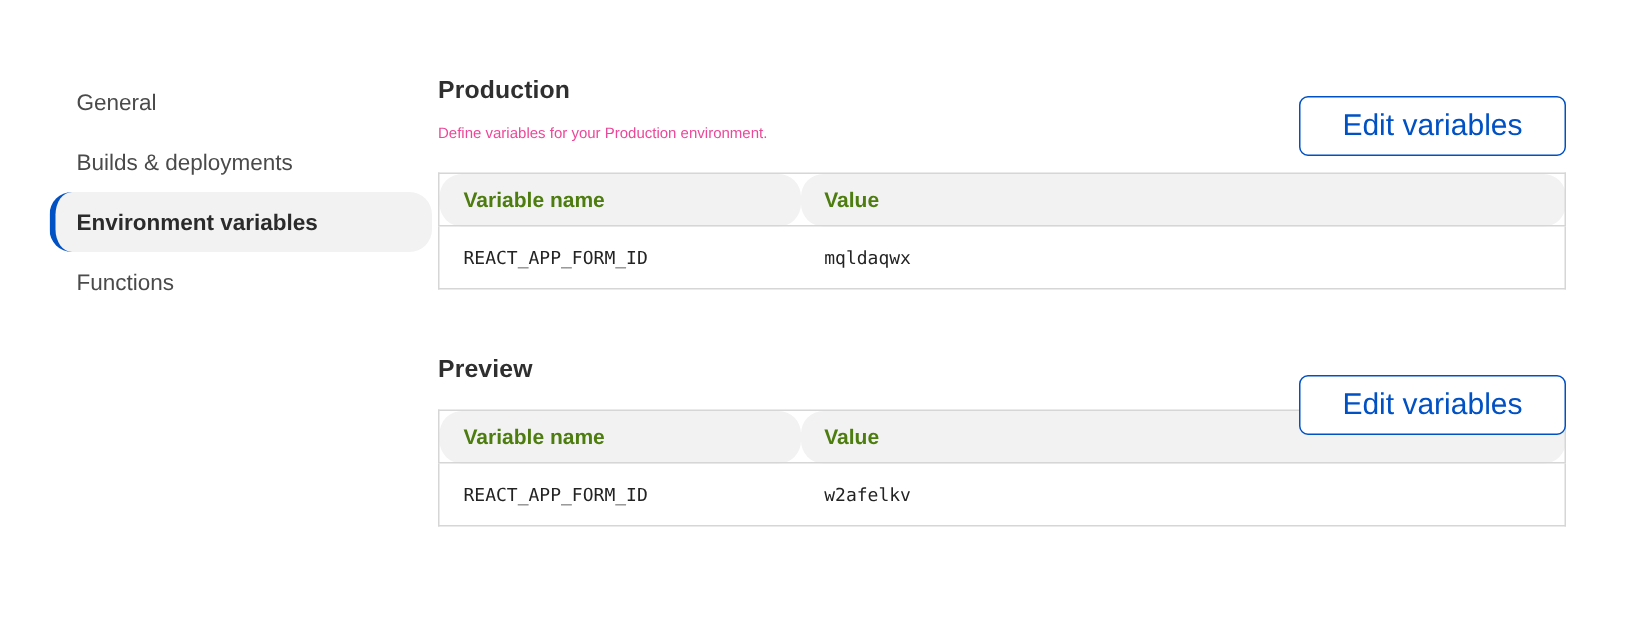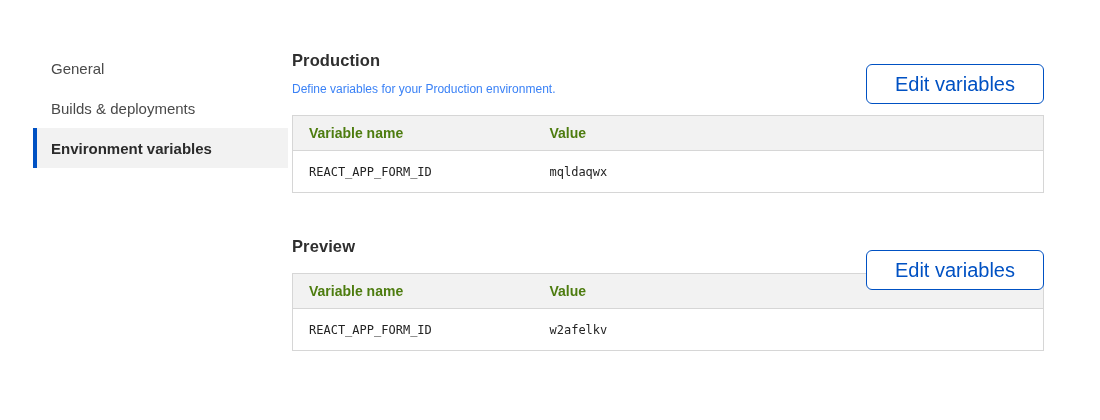--- a/index.html
+++ b/index.html
@@ -1,38 +1,38 @@
 <!DOCTYPE html>
 <html style="--accent-blue: #0051c3; --active-item-bg: #f2f2f2; --table-header-bg: #f2f2f2; --table-border: #d6d6d6;"><head>
 <meta charset="utf-8">
 <style>
   :root{
     --accent-blue:#0051c3;
     --active-item-bg:#f2f2f2;
     --table-header-bg:#f2f2f2;
     --table-border:#d6d6d6;
   }
-  *{box-sizing:border-box;margin:0;padding:0;}
+  *{box-sizing:border-box;margin:0;padding:0;border-radius:15px;}
   html,body{width:1100px;height:420px;overflow:hidden;background:#ffffff;
     font-family:"Liberation Sans","DejaVu Sans",sans-serif;-webkit-font-smoothing:antialiased;}
   .page{position:relative;width:1100px;height:420px;background:#fff;}
 
   
   .sidebar{position:absolute;left:33px;top:48px;width:255px;}
   .nav-item{height:40px;display:flex;align-items:center;padding-left:14px;
     border-left:4px solid transparent;font-size:15px;color:#4a4a4a;cursor:pointer;}
   .nav-item.active{background:var(--active-item-bg);border-left-color:var(--accent-blue);
     color:#2b2b2b;font-weight:700;}
 
   
   .main{position:absolute;left:292px;top:0;width:752px;}
   .section{position:relative;margin-top:50px;}
   .section + .section{margin-top:43px;}
   .section h2{font-size:16.5px;line-height:20px;font-weight:700;color:#2f2f2f;letter-spacing:.1px;}
-  .section .desc{margin-top:11px;font-size:12px;line-height:17px;color:#3b82f6;}
+  .section .desc{margin-top:11px;font-size:10px;line-height:17px;color:#ec4899;}
   .edit-btn{position:absolute;top:14px;right:0;height:40px;padding:0 28px;
     background:#fff;border:1px solid var(--accent-blue);border-radius:6px;
     color:var(--accent-blue);font-size:20px;font-weight:500;
     font-family:"Liberation Sans","DejaVu Sans",sans-serif;cursor:pointer;}
   .vars-table{margin-top:17px;width:100%;border-collapse:collapse;
     border:1px solid var(--table-border);}
   .vars-table th{background:var(--table-header-bg);height:35px;text-align:left;
     font-size:14px;font-weight:700;color:#4d7c0f;padding:0 0 0 16px;
     border-bottom:1px solid var(--table-border);}
   .vars-table td{height:42px;padding:0 0 0 16px;
@@ -42,20 +42,21 @@
 </style>
 </head>
 <body>
 
 <div class="page">
 
   <nav class="sidebar">
     <div class="nav-item">General</div>
     <div class="nav-item">Builds &amp; deployments</div>
     <div class="nav-item active">Environment variables</div>
+    <div class="nav-item">Functions</div>
   </nav>
 
   <main class="main">
 
     <section class="section">
       <h2>Production</h2>
       <button class="edit-btn">Edit variables</button>
       <p class="desc">Define variables for your Production environment.</p>
       <table class="vars-table">
         <thead>

